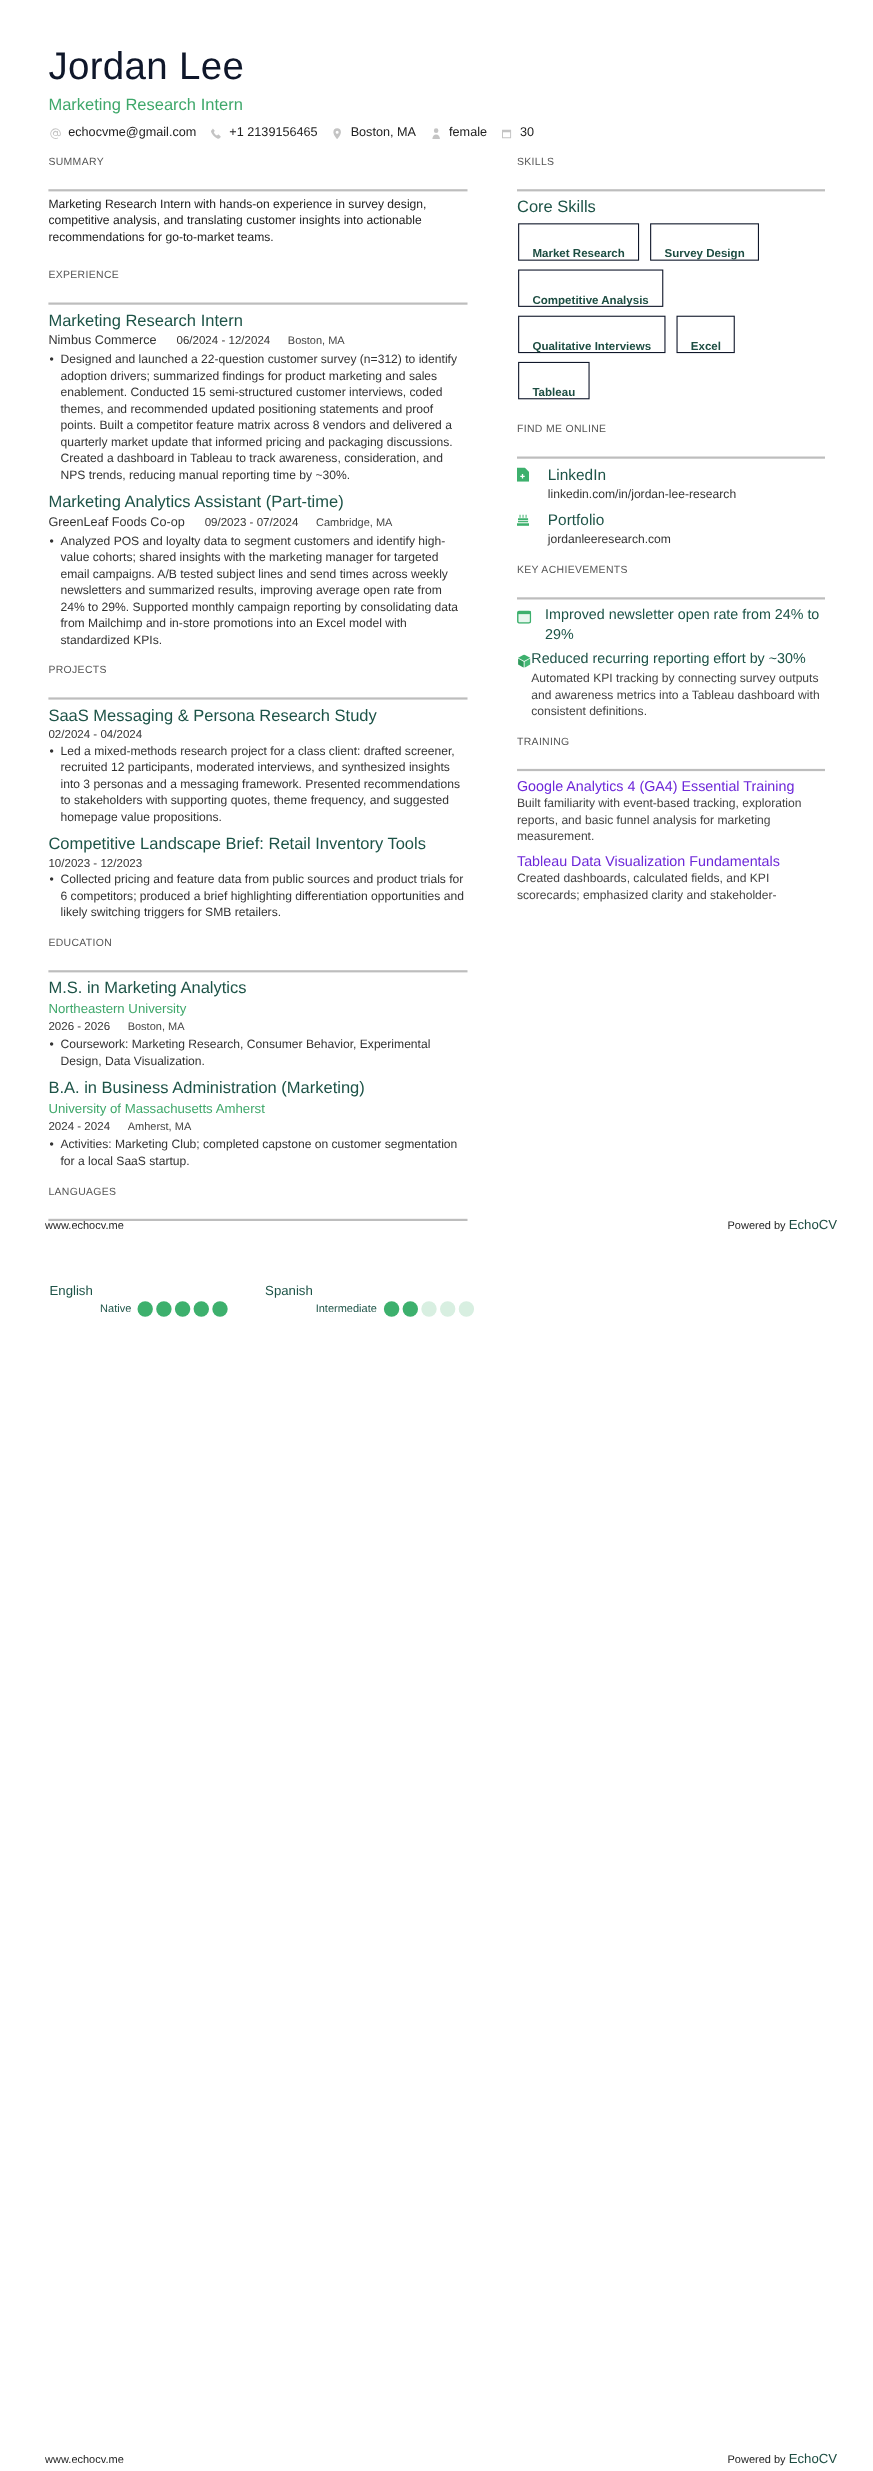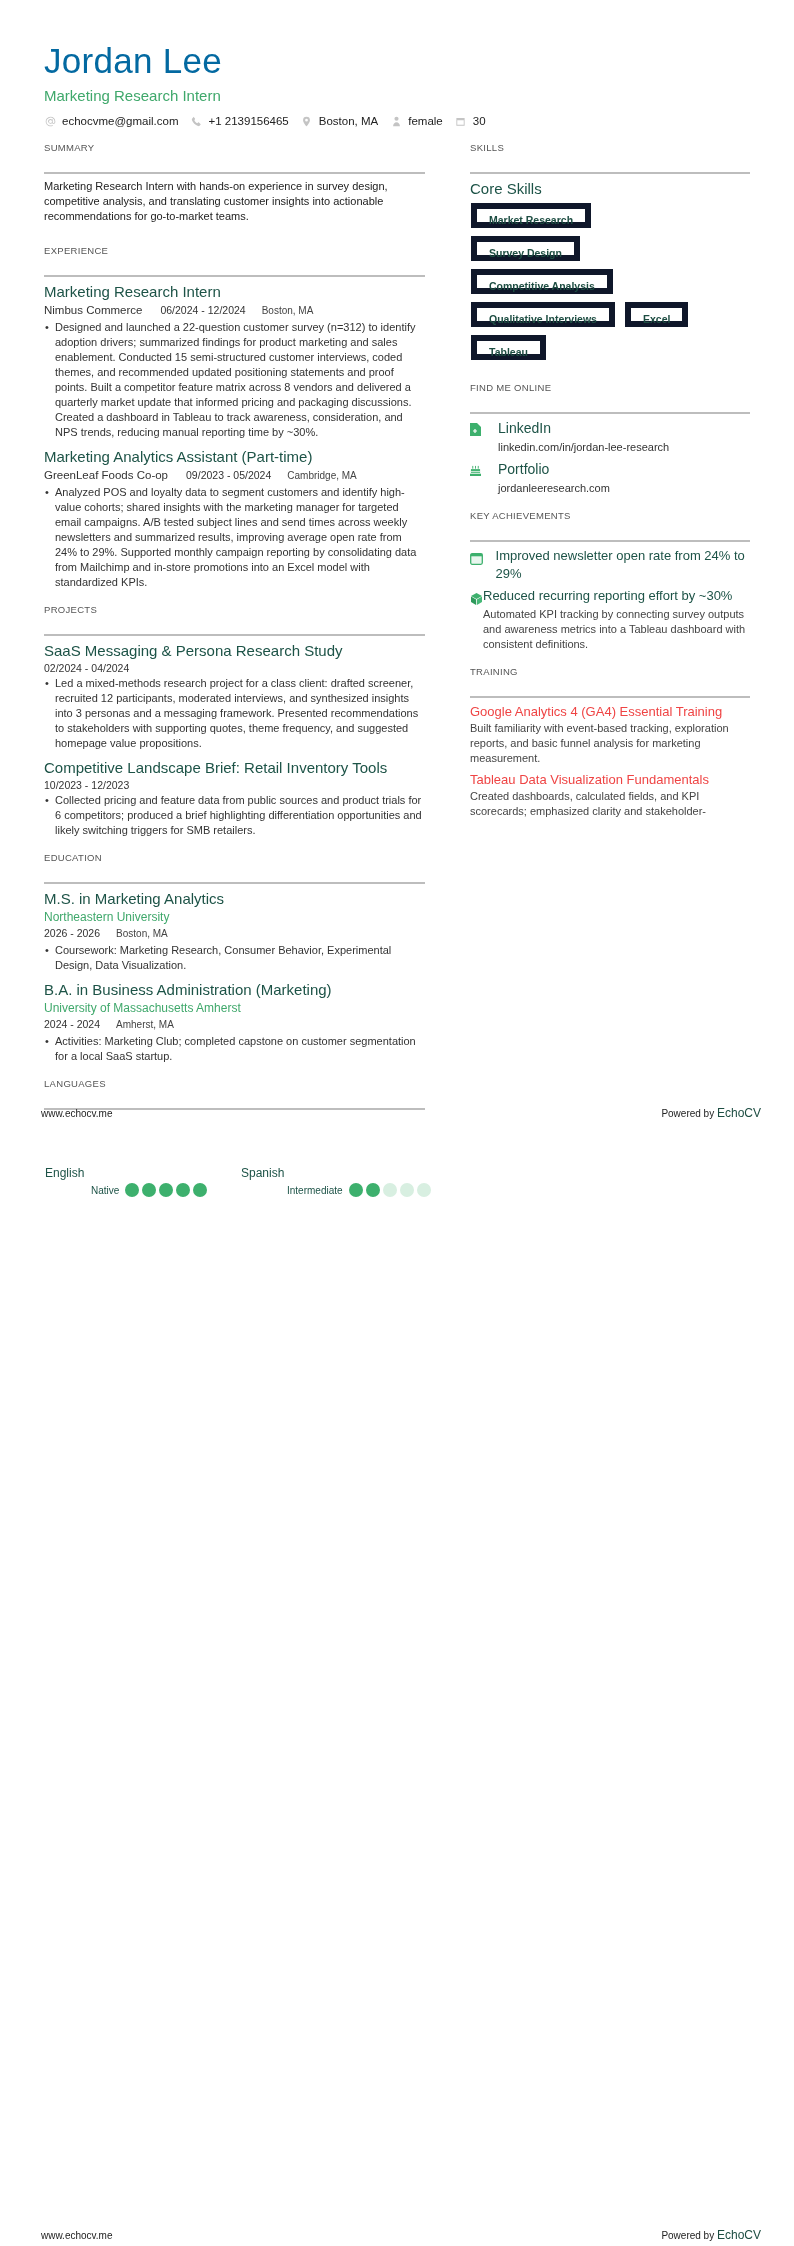--- a/index.html
+++ b/index.html
@@ -1,20 +1,20 @@
 <!DOCTYPE html>
 <html><head>
 <meta charset="utf-8">
 <style>
   * { box-sizing: border-box; margin: 0; padding: 0; }
   html, body { width: 794px; height: 2246px; background: #ffffff; }
   body { font-family: "Liberation Sans", "DejaVu Sans", sans-serif; color: #222; position: relative; overflow: hidden; }
 
   .header { position: absolute; left: 44px; top: 40px; width: 720px; }
-  .name { font-size: 35px; color: #0369a1; font-weight: 400; letter-spacing: 0.3px; line-height: 42px; }
+  .name { font-size: 35px; color: #0f172a; font-weight: 400; letter-spacing: 0.3px; line-height: 42px; }
   .title { font-size: 15px; color: #3fa86b; margin-top: 4px; line-height: 20px; }
   .contacts { display: flex; align-items: center; margin-top: 9px; font-size: 11.5px; color: #222; }
   .contact { display: flex; align-items: center; margin-right: 12px; }
   .contact .ic { width: 12px; height: 12px; margin-right: 6px; display: inline-flex; align-items: center; justify-content: center; color: #c4c4c4; }
   .contact .ic svg { width: 11px; height: 11px; fill: #c4c4c4; }
 
   .left { position: absolute; left: 44px; top: 142px; width: 381px; }
   .right { position: absolute; left: 470px; top: 142px; width: 280px; }
 
   .sec-head { font-size: 9.5px; color: #555; letter-spacing: 0.3px; text-transform: uppercase; padding-bottom: 18px; border-bottom: 2px solid #bdbdbd; margin-bottom: 5px; line-height: 12px; }
@@ -30,35 +30,35 @@
   .bullets { list-style: none; }
   .bullets li { position: relative; padding-left: 11px; font-size: 11px; line-height: 15px; color: #333; }
   .bullets li::before { content: "•"; position: absolute; left: 1px; top: 0; color: #333; }
   .entry { margin-bottom: 7px; }
 
   .dates-only { font-size: 10.5px; color: #333; line-height: 15px; }
   .school { font-size: 12px; color: #3fa86b; line-height: 16px; }
 
   .core-title { font-size: 15px; color: #1d5347; line-height: 20px; margin-bottom: 4px; }
   .tags { display: flex; flex-wrap: wrap; }
-  .tag { border: 6px solid #0f172a; font-size: 10.5px; font-weight: 700; color: #1d4d42; padding: 0 12px; height: 25px; line-height: 23px; margin: 0 9px 8px 1px; }
+  .tag { border: 1px solid #0f172a; font-size: 10.5px; font-weight: 700; color: #1d4d42; padding: 16px 12px; height: 25px; line-height: 23px; margin: 0 9px 8px 1px; }
 
   .online-item { display: flex; margin-bottom: 5px; }
   .online-item .oi { width: 28px; padding-top: 3px; }
   .online-item .oi svg { width: 11px; height: 13px; }
   .online-title { font-size: 14px; color: #1d5347; line-height: 18px; }
   .online-url { font-size: 11px; color: #333; line-height: 16px; margin-top: 2px; }
 
   .ach { display: flex; margin-bottom: 4px; }
   .ach .ai { width: 28px; padding-top: 4px; }
   .ach .ai svg { width: 13px; height: 12px; }
   .ach-title { font-size: 13px; color: #1d5347; line-height: 18px; }
   .ach-desc { font-size: 11px; color: #444; line-height: 15px; margin-top: 2px; }
 
-  .tr-title { font-size: 13px; color: #ef4444; line-height: 18px; margin-top: 2px; }
+  .tr-title { font-size: 13px; color: #6d28d9; line-height: 18px; margin-top: 2px; }
   .tr-desc { font-size: 11px; color: #444; line-height: 15px; margin-bottom: 5px; }
 
   .footer { position: absolute; left: 41px; width: 720px; display: flex; justify-content: space-between; align-items: baseline; font-size: 10px; color: #222; }
   .footer .brand { font-size: 12px; color: #1d4d42; }
   .footer .powered { font-size: 10px; color: #222; }
 
   .langs { position: absolute; left: 45px; top: 1165px; display: flex; }
   .lang { width: 196px; }
   .lang-name { font-size: 12px; color: #1d5347; line-height: 16px; }
   .lang-row { display: flex; align-items: center; margin-top: 2px; }
@@ -134,21 +134,21 @@
         <span class="loc">Boston, MA</span>
       </div>
       <ul class="bullets">
         <li>Designed and launched a 22-question customer survey (n=312) to identify adoption drivers; summarized findings for product marketing and sales enablement. Conducted 15 semi-structured customer interviews, coded themes, and recommended updated positioning statements and proof points. Built a competitor feature matrix across 8 vendors and delivered a quarterly market update that informed pricing and packaging discussions. Created a dashboard in Tableau to track awareness, consideration, and NPS trends, reducing manual reporting time by ~30%.</li>
       </ul>
     </div>
     <div class="entry">
       <div class="item-title">Marketing Analytics Assistant (Part-time)</div>
       <div class="item-meta">
         <span class="org">GreenLeaf Foods Co-op</span>
-        <span class="dates">09/2023 - 05/2024</span>
+        <span class="dates">09/2023 - 07/2024</span>
         <span class="loc">Cambridge, MA</span>
       </div>
       <ul class="bullets">
         <li>Analyzed POS and loyalty data to segment customers and identify high-value cohorts; shared insights with the marketing manager for targeted email campaigns. A/B tested subject lines and send times across weekly newsletters and summarized results, improving average open rate from 24% to 29%. Supported monthly campaign reporting by consolidating data from Mailchimp and in-store promotions into an Excel model with standardized KPIs.</li>
       </ul>
     </div>
   </div>
 
   <div class="section" style="margin-bottom:14px;">
     <div class="sec-head">PROJECTS</div>

